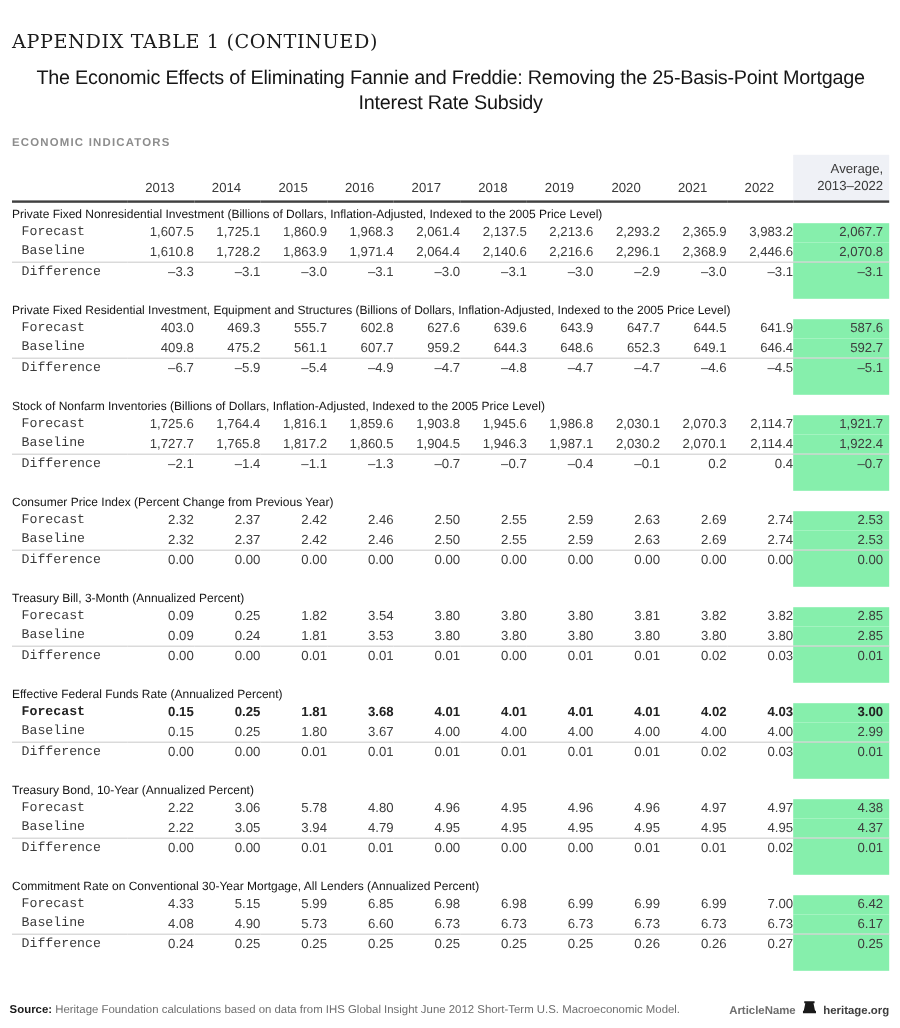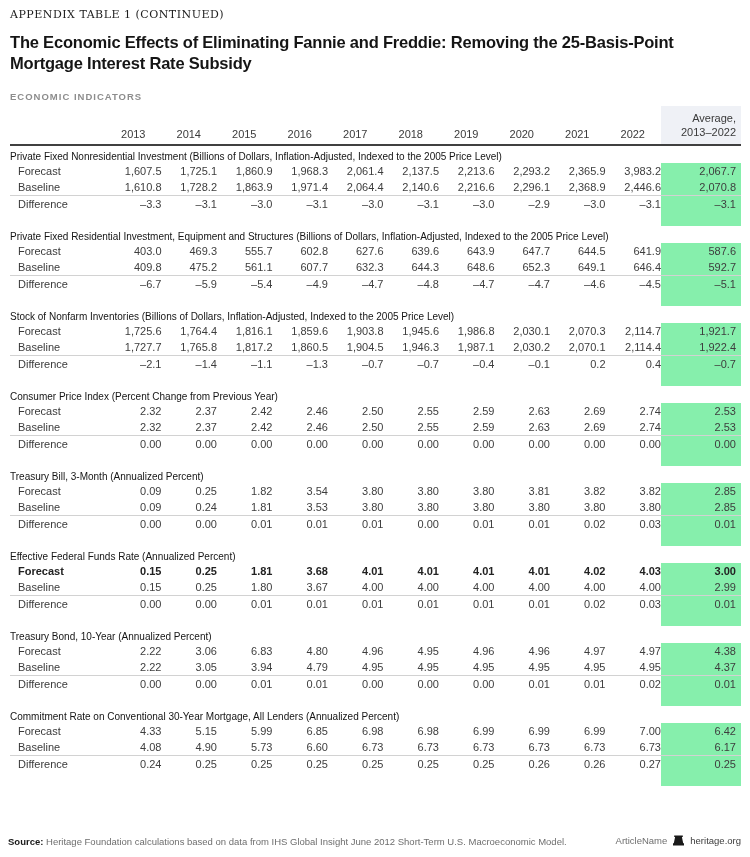--- a/index.html
+++ b/index.html
@@ -1,36 +1,36 @@
 <!DOCTYPE html>
 <html><head>
 <meta charset="utf-8">
 <style>
   html,body{margin:0;padding:0;background:#fff;}
   body{width:750px;height:857px;position:relative;font-family:"Liberation Sans",sans-serif;color:#3d3d3d;overflow:hidden;}
   .page{padding:6px 9px 0 10px;}
-  .kicker{font-family:"DejaVu Serif",serif;font-size:11px;letter-spacing:.5px;color:#1c1c1c;margin-top:2px;}
-  .title{font-size:16.5px;font-weight:bold;line-height:1.28;letter-spacing:-.2px;color:#151515;margin:11px 0 0 0;max-width:735px;}
+  .kicker{font-family:"DejaVu Serif",serif;font-size:16px;letter-spacing:.5px;color:#1c1c1c;margin-top:19px;}
+  .title{font-size:16.5px;font-weight:normal;line-height:1.28;letter-spacing:-.2px;color:#151515;margin:11px 0 0 0;max-width:735px;text-align:center;}
   .eco{margin-top:17px;font-size:9.5px;font-weight:bold;color:#8d8d8d;letter-spacing:1px;}
   table{border-collapse:collapse;table-layout:fixed;width:731px;margin-top:4px;font-size:11px;}
   col.c-label{width:96px;} col.c-year{width:55.5px;} col.c-avg{width:80px;}
   thead tr{border-bottom:2px solid #404040;}
   thead th{font-weight:normal;vertical-align:bottom;text-align:right;padding:6px 16px 4px 0;color:#3a3a3a;margin-left:28px;}
   thead th.avg{background:#eff1f6;padding-right:5px;line-height:1.25;}
   td{padding:2px 0;}
-  td.lbl{text-align:left;padding-left:8px;color:#3a3a3a;}
+  td.lbl{text-align:left;padding-left:8px;color:#3a3a3a;font-family:Liberation Mono, monospace;}
   td.num{text-align:right;}
   td.avg{background:#86efac;padding-right:5px;}
   tr.sec-title td{font-size:10px;color:#141414;padding:5px 0 1px 0;}
   tr.r-baseline td{border-bottom:1px solid #d2d2d2;}
   tr.spacer td{padding:0;height:14px;}
   tr.bold td{font-weight:bold;color:#222;}
   .footer{position:absolute;left:8px;right:9px;bottom:9px;display:flex;justify-content:space-between;align-items:center;font-size:9.5px;color:#6e6e6e;}
   .src b{color:#1a1a1a;}
-  .brand{display:flex;align-items:flex-start;gap:6px;}
+  .brand{display:flex;align-items:flex-end;gap:6px;font-weight:bold;}
   .brand .site{color:#3c3c3c;}
   .bell{display:inline-block;}
 </style>
 </head>
 <body>
 
 <div class="page">
   <div class="kicker">APPENDIX TABLE 1 (CONTINUED)</div>
   <h1 class="title">The Economic Effects of Eliminating Fannie and Freddie: Removing the 25-Basis-Point Mortgage Interest Rate Subsidy</h1>
   <div class="eco">ECONOMIC INDICATORS</div>
@@ -137,21 +137,21 @@
           <td class="num">644.5</td>
           <td class="num">641.9</td>
           <td class="num avg">587.6</td>
         </tr>
         <tr class="r-baseline">
           <td class="lbl">Baseline</td>
           <td class="num">409.8</td>
           <td class="num">475.2</td>
           <td class="num">561.1</td>
           <td class="num">607.7</td>
-          <td class="num">632.3</td>
+          <td class="num">959.2</td>
           <td class="num">644.3</td>
           <td class="num">648.6</td>
           <td class="num">652.3</td>
           <td class="num">649.1</td>
           <td class="num">646.4</td>
           <td class="num avg">592.7</td>
         </tr>
         <tr class="r-difference">
           <td class="lbl">Difference</td>
           <td class="num">–6.7</td>
@@ -376,21 +376,21 @@
         </tr>
       </tbody>
       <tbody>
         <tr class="sec-title">
           <td colspan="12">Treasury Bond, 10-Year (Annualized Percent)</td>
         </tr>
         <tr class="r-forecast">
           <td class="lbl">Forecast</td>
           <td class="num">2.22</td>
           <td class="num">3.06</td>
-          <td class="num">6.83</td>
+          <td class="num">5.78</td>
           <td class="num">4.80</td>
           <td class="num">4.96</td>
           <td class="num">4.95</td>
           <td class="num">4.96</td>
           <td class="num">4.96</td>
           <td class="num">4.97</td>
           <td class="num">4.97</td>
           <td class="num avg">4.38</td>
         </tr>
         <tr class="r-baseline">

